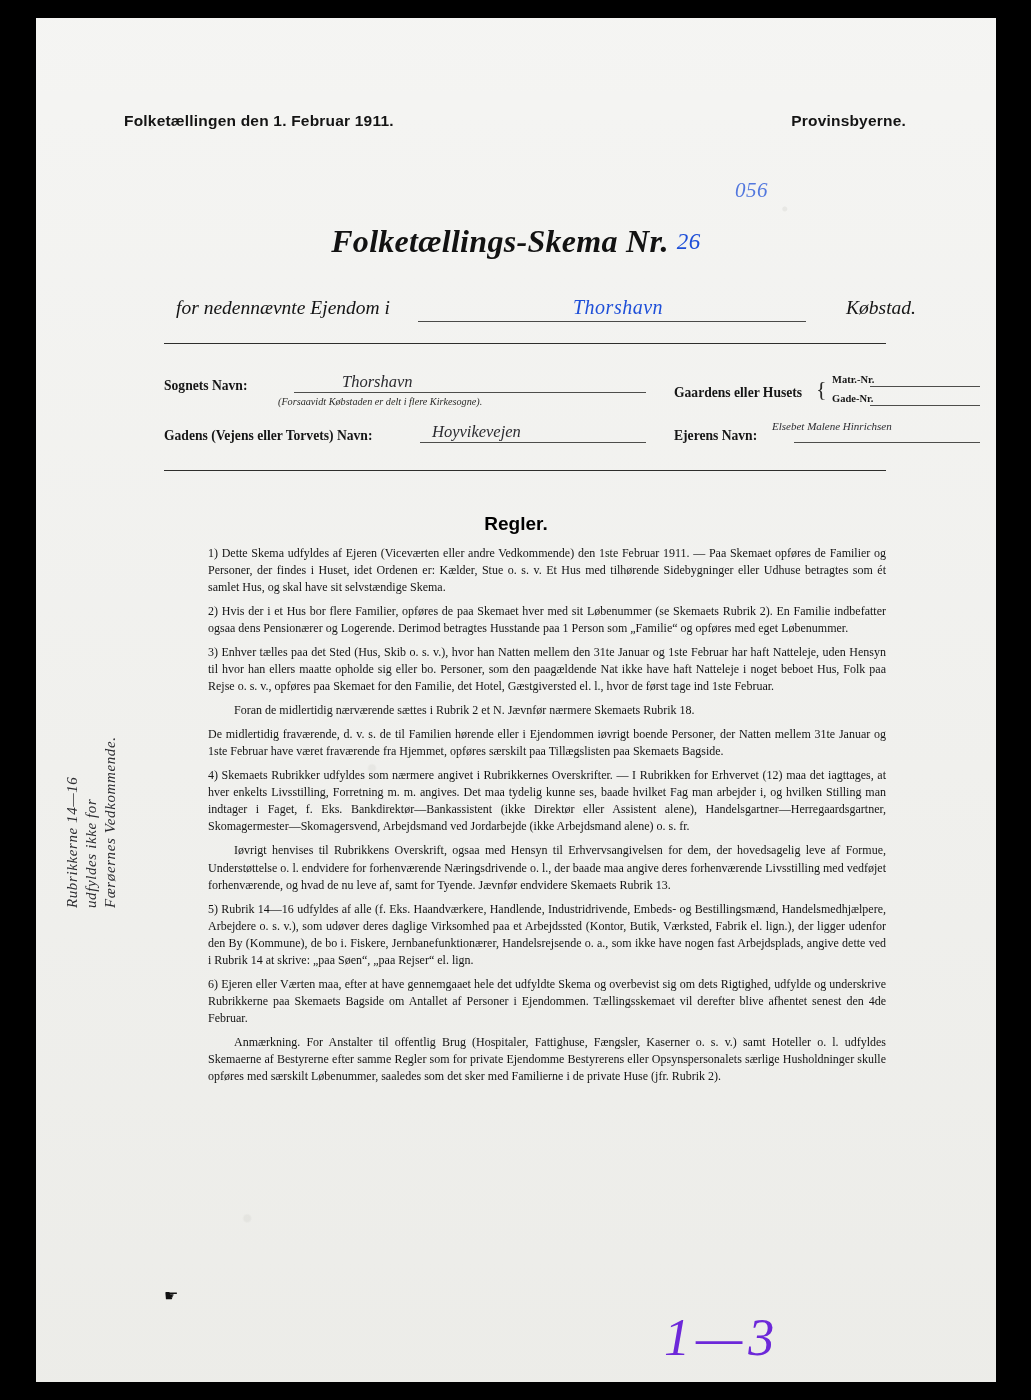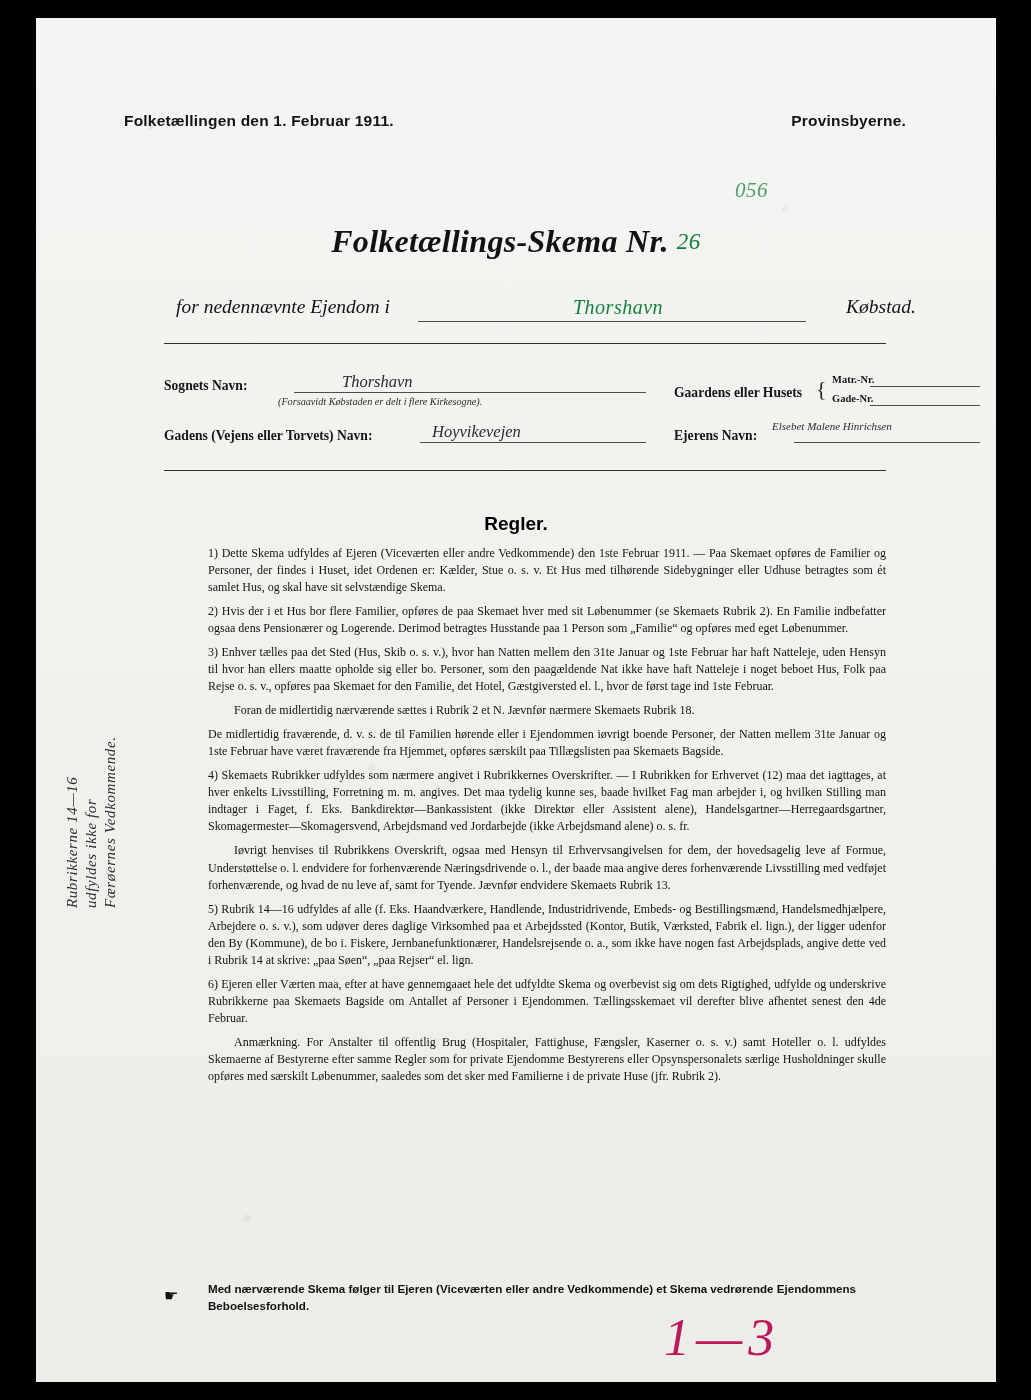--- a/index.html
+++ b/index.html
@@ -82,41 +82,41 @@
     font-family: Liberation Serif, serif;
     font-weight: bold;
     font-size: 32px;
     font-style: italic;
     letter-spacing: .3px;
     color: #121212;
   }
   .hand {
     font-family: "Liberation Serif", serif;
     font-style: italic;
-    color: #15803d;
+    color: #1d4ed8;
     letter-spacing: .5px;
   }
   .title-num {
     font-size: 23px;
     margin-left: 8px;
     position: relative;
     top: -3px;
   }
 
   .subtitle-row {
     position: absolute;
     left: 140px;
     top: 278px;
     width: 740px;
     font-family: "Liberation Serif", serif;
     font-style: italic;
     font-size: 19.5px;
     color: #151515;
     display: flex;
-    align-items: flex-start;
+    align-items: center;
   }
   .subtitle-row .lbl { white-space: nowrap; }
   .subtitle-row .fill {
     flex: 1;
     margin: 0 10px;
     position: relative;
     text-align: center;
   }
   .subtitle-row .fill .hand { font-size: 20px; }
   .subtitle-row .fill::after {
@@ -250,21 +250,21 @@
     font-size: 16px;
     color: #111;
   }
   .bignum {
     position: absolute;
     left: 628px;
     top: 1290px;
     font-family: "Liberation Serif", serif;
     font-style: italic;
     font-size: 52px;
-    color: #be185d;
+    color: #6d28d9;
     letter-spacing: 6px;
   }
 </style>
 </head>
 <body>
 
 <div class="page">
   <div class="inner">
 
     <div class="topbar">
@@ -330,18 +330,17 @@
       <p style="text-indent:26px;">Anmærkning. For Anstalter til offentlig Brug (Hospitaler, Fattighuse, Fængsler, Kaserner o. s. v.) samt Hoteller o. l. udfyldes Skemaerne af Bestyrerne efter samme Regler som for private Ejendomme Bestyrerens eller Opsynspersonalets særlige Husholdninger skulle opføres med særskilt Løbenummer, saaledes som det sker med Familierne i de private Huse (jfr. Rubrik 2).</p>
     </div>
 
     <div class="sidenote">
       <span>Rubrikkerne 14—16</span>
       <span>udfyldes ikke for</span>
       <span>Færøernes Vedkommende.</span>
     </div>
 
     <div class="pointer">☛</div>
-    <div class="footer">Med nærværende Skema følger til Ejeren (Viceværten eller andre Vedkommende) et Skema vedrørende Ejendommens Beboelsesforhold.</div>
 
     <div class="bignum hand">1—3</div>
 
   </div>
 </div>
 
 </body></html>

